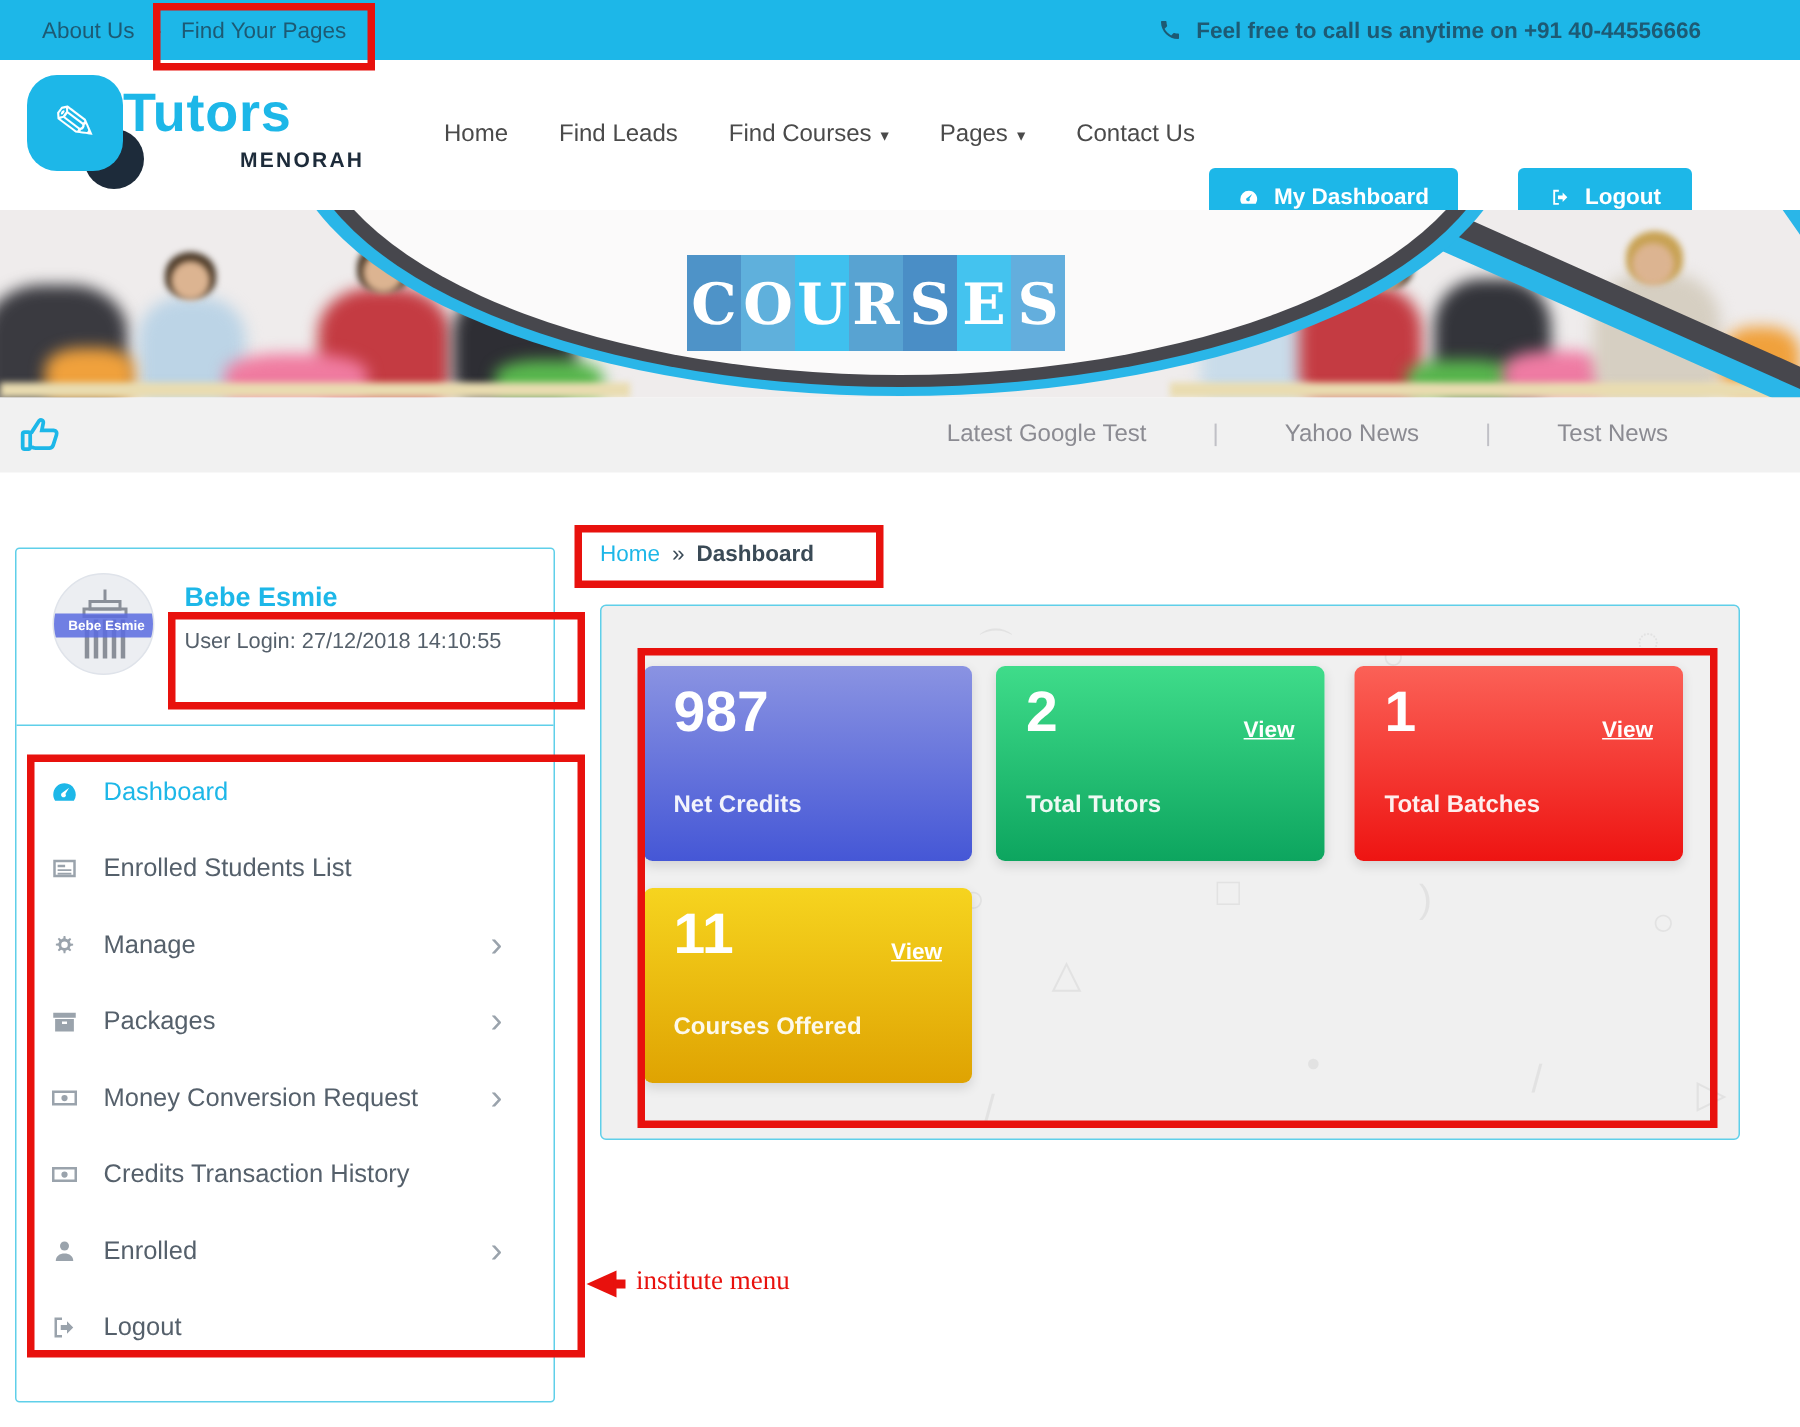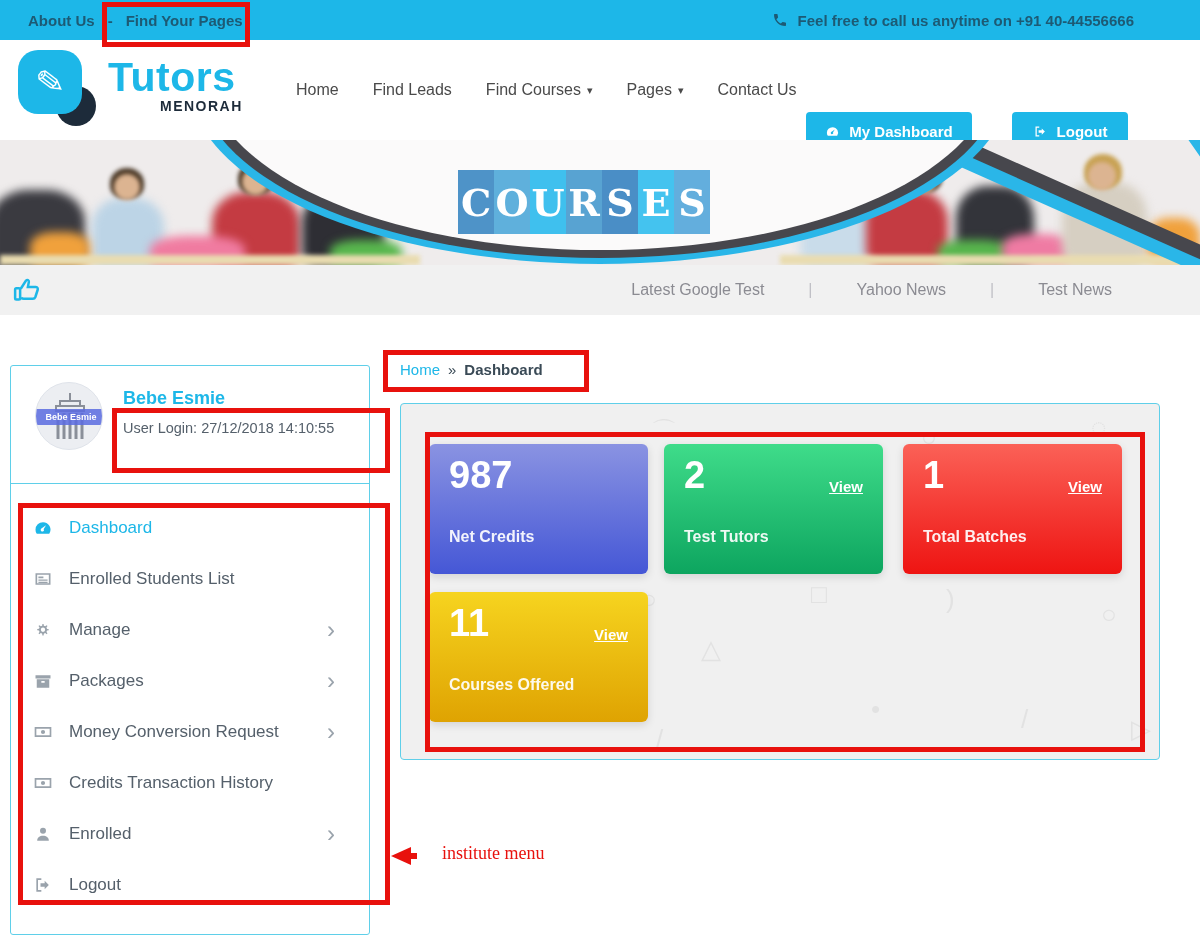--- a/index.html
+++ b/index.html
@@ -2,34 +2,34 @@
 <html><head>
 <meta charset="utf-8">
 <style>
   * { margin:0; padding:0; box-sizing:border-box; }
   html,body { width:1200px; height:951px; background:#fff; overflow:hidden;
               font-family:"Liberation Sans", sans-serif; }
 
   
   .topbar { position:relative; width:1200px; height:40px; background:#1db7e8; }
   .topbar-left { position:absolute; left:28px; top:0; height:40px; display:flex; align-items:center; gap:13px;
-                 color:#1d5a74; font-size:15px; font-weight:bold;justify-content:center; }
+                 color:#1d5a74; font-size:15px; font-weight:normal;justify-content:center; }
   .topbar-link { cursor:pointer; }
   .topbar-right { position:absolute; right:66px; top:0; height:40px; display:flex; align-items:center; gap:10px;
                   color:#1d5a74; font-size:15px; font-weight:bold; }
   .phone-ico { width:16px; height:16px; fill:#1d5a74; }
 
   
   .header { position:relative; width:1200px; height:100px; background:#fff; }
   .logo-wrap { position:absolute; left:12px; top:6px; width:260px; height:88px; }
   .logo-dark-circle { position:absolute; left:44px; top:40px; width:40px; height:40px; border-radius:50%; background:#1d2b3a; }
   .logo-sq { position:absolute; left:6px; top:4px; width:64px; height:64px; background:#1db7e8; border-radius:20px;
              display:flex; align-items:center; justify-content:center; }
   .logo-pencil { color:#fff; font-size:34px; transform:rotate(-8deg); }
-  .logo-title { position:absolute; left:96px; top:8px; font-size:41px; font-weight:bold; color:#1db7e8; letter-spacing:.5px; }
+  .logo-title { position:absolute; left:70px; top:8px; font-size:36px; font-weight:bold; color:#1db7e8; letter-spacing:.5px; }
   .logo-sub { position:absolute; left:148px; top:52px; font-size:14px; font-weight:bold; color:#1d2b3a; letter-spacing:1.5px;text-align:right; }
   .nav { position:absolute; left:296px; top:0; height:100px; display:flex; align-items:center; gap:34px;
          font-size:16px; color:#4a4a4a; }
   .nav-item { cursor:pointer; display:flex; align-items:center; gap:6px; }
   .caret { font-size:11px; color:#4a4a4a; }
   .hdr-btn { position:absolute; top:72px; height:39px; background:#1db7e8; border:none; border-radius:4px;
              color:#fff; font-weight:bold; font-size:15px; display:flex; align-items:center; justify-content:center;
              gap:9px; cursor:pointer; font-family:"Liberation Sans",sans-serif; }
   .btn-dash { left:806px; width:166px; }
   .btn-logout { left:1012px; width:116px; }
@@ -101,21 +101,21 @@
   .card-lbl { position:absolute; left:20px; top:84px; font-size:16px; font-weight:bold; color:rgba(255,255,255,.92); }
   .card-view { position:absolute; right:20px; top:34px; font-size:15px; font-weight:bold; color:#fff;
                text-decoration:underline; cursor:pointer; }
 
   
   .ann { position:absolute; border:5px solid #e8110d; pointer-events:none; }
   .ann-arrow-head { position:absolute; left:391px; top:847px; width:0; height:0;
                     border-top:9px solid transparent; border-bottom:9px solid transparent;
                     border-right:20px solid #e8110d; }
   .ann-arrow-tail { position:absolute; left:409px; top:853px; width:8px; height:6px; background:#e8110d; }
-  .ann-label { position:absolute; left:442px; top:843px; color:#e8110d; font-size:18px;
+  .ann-label { position:absolute; left:424px; top:843px; color:#e8110d; font-size:18px;
                font-family:"Liberation Serif", serif; }
   .overlay { position:absolute; left:0; top:0; width:1200px; height:951px; pointer-events:none; }
 </style>
 </head>
 <body>
 
 <div class="topbar">
   <div class="topbar-left">
     <span class="topbar-link">About Us</span>
     <span>-</span>
@@ -341,21 +341,21 @@
     <span class="pat" style="left:730px;top:310px">▷</span>
     <span class="pat" style="left:255px;top:320px">/</span>
 
     <div class="card card-blue">
       <div class="card-val">987</div>
       <div class="card-lbl">Net Credits</div>
     </div>
     <div class="card card-green">
       <div class="card-val">2</div>
       <div class="card-view">View</div>
-      <div class="card-lbl">Test Tutors</div>
+      <div class="card-lbl">Total Tutors</div>
     </div>
     <div class="card card-red">
       <div class="card-val">1</div>
       <div class="card-view">View</div>
       <div class="card-lbl">Total Batches</div>
     </div>
     <div class="card card-yellow">
       <div class="card-val">11</div>
       <div class="card-view">View</div>
       <div class="card-lbl">Courses Offered</div>

